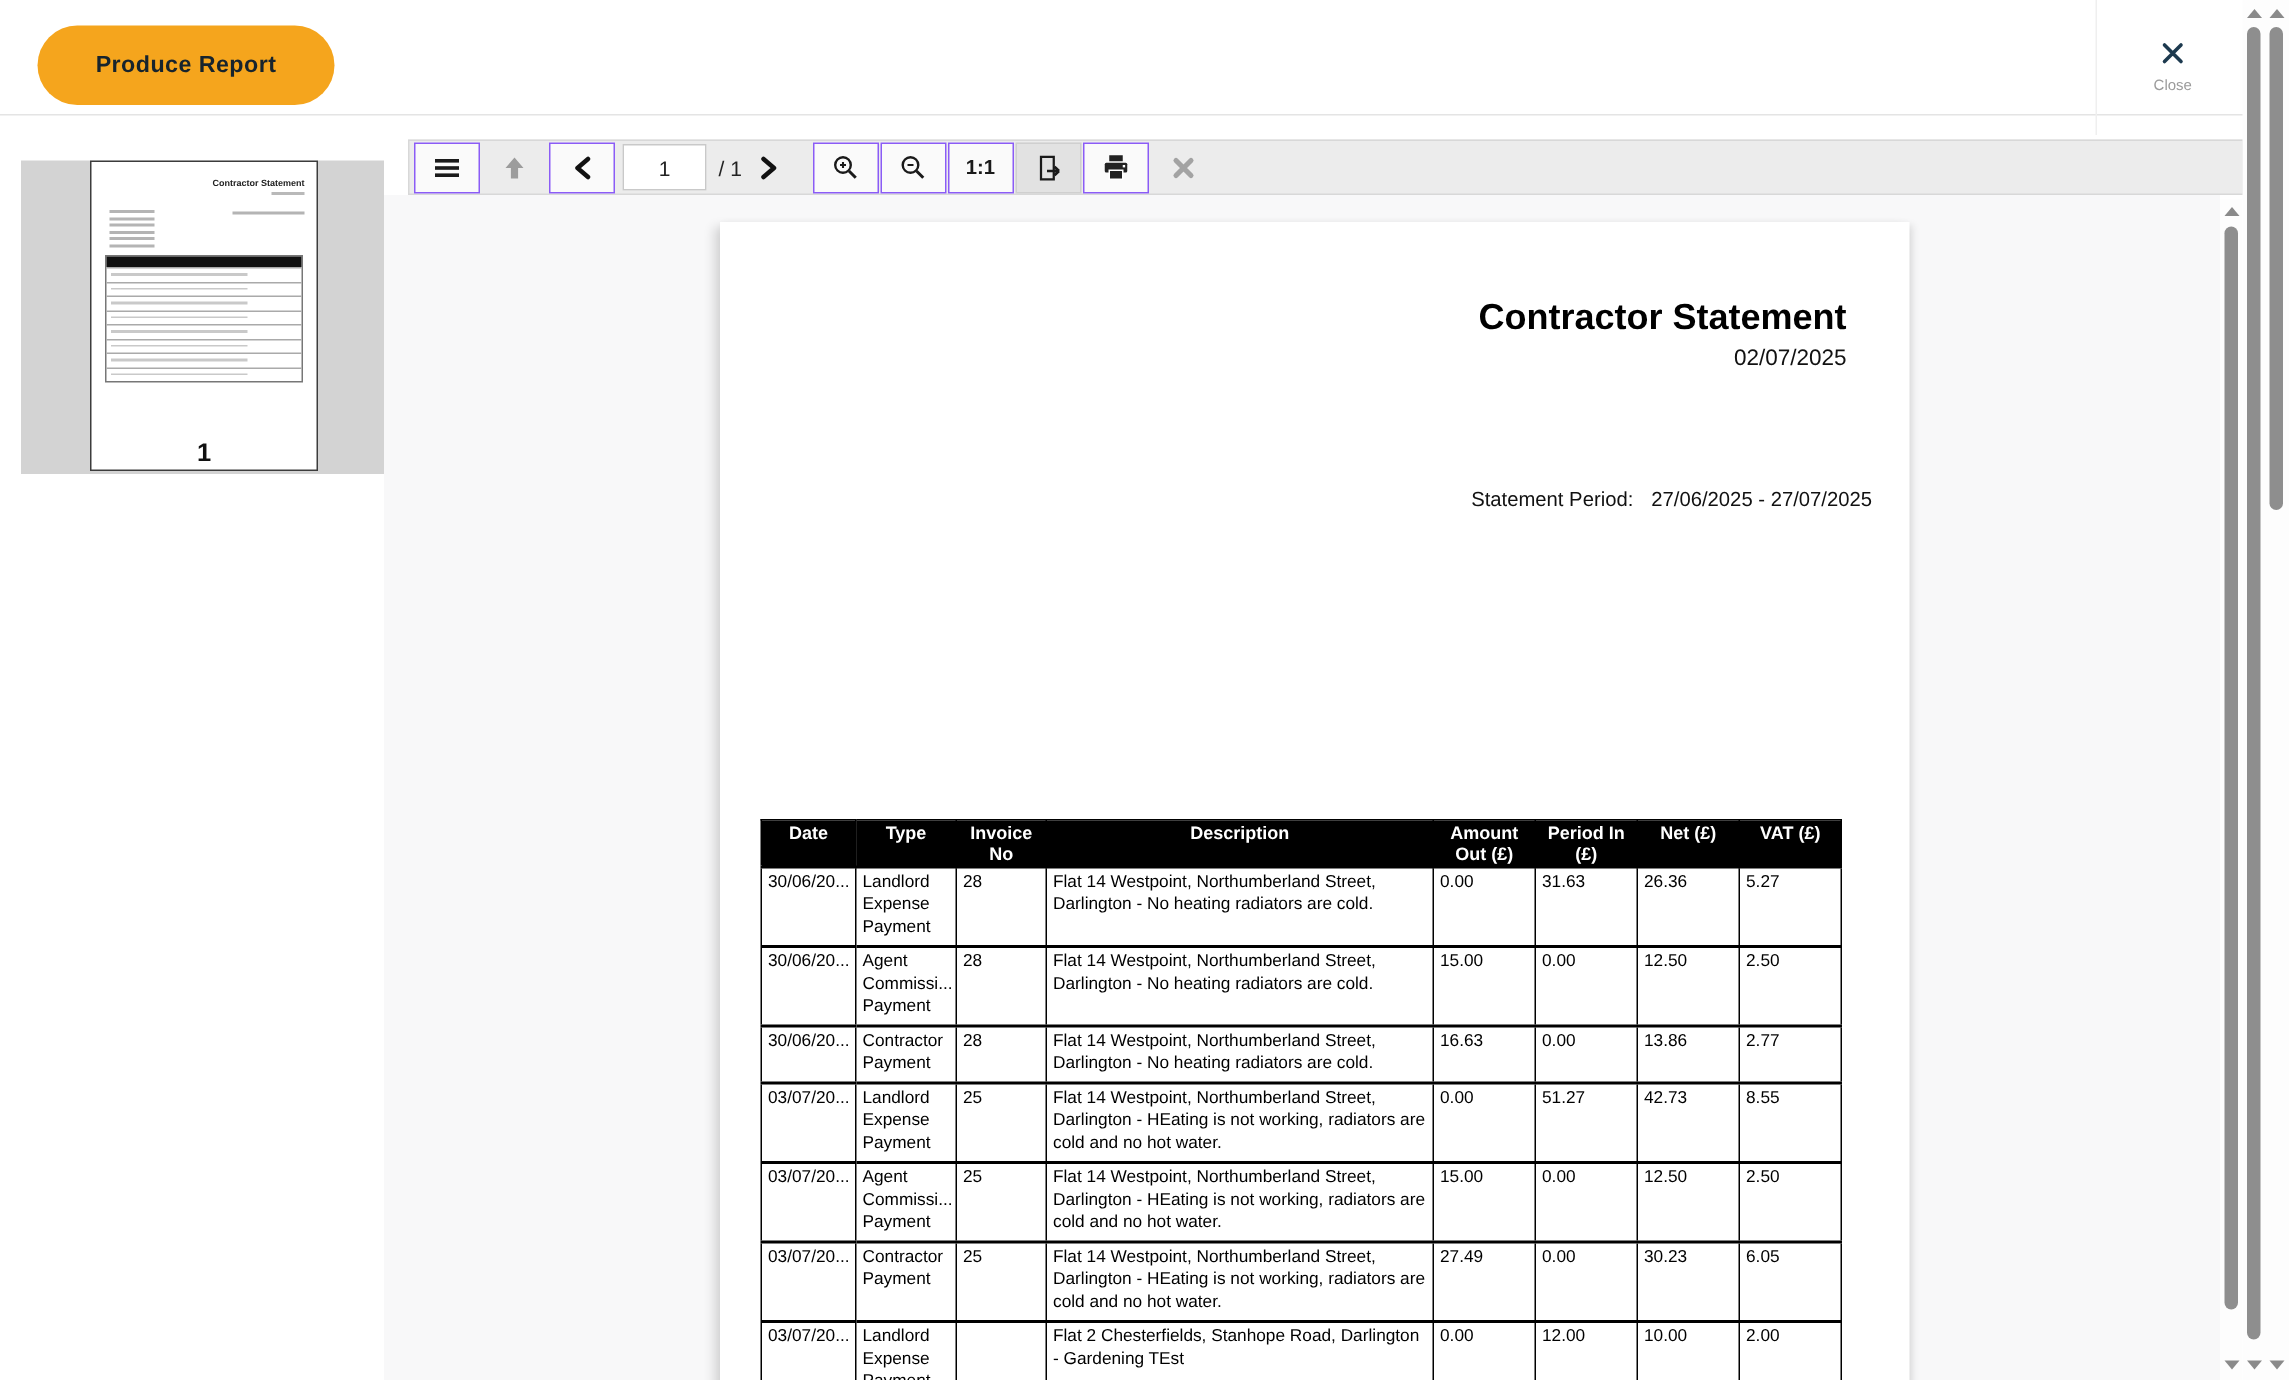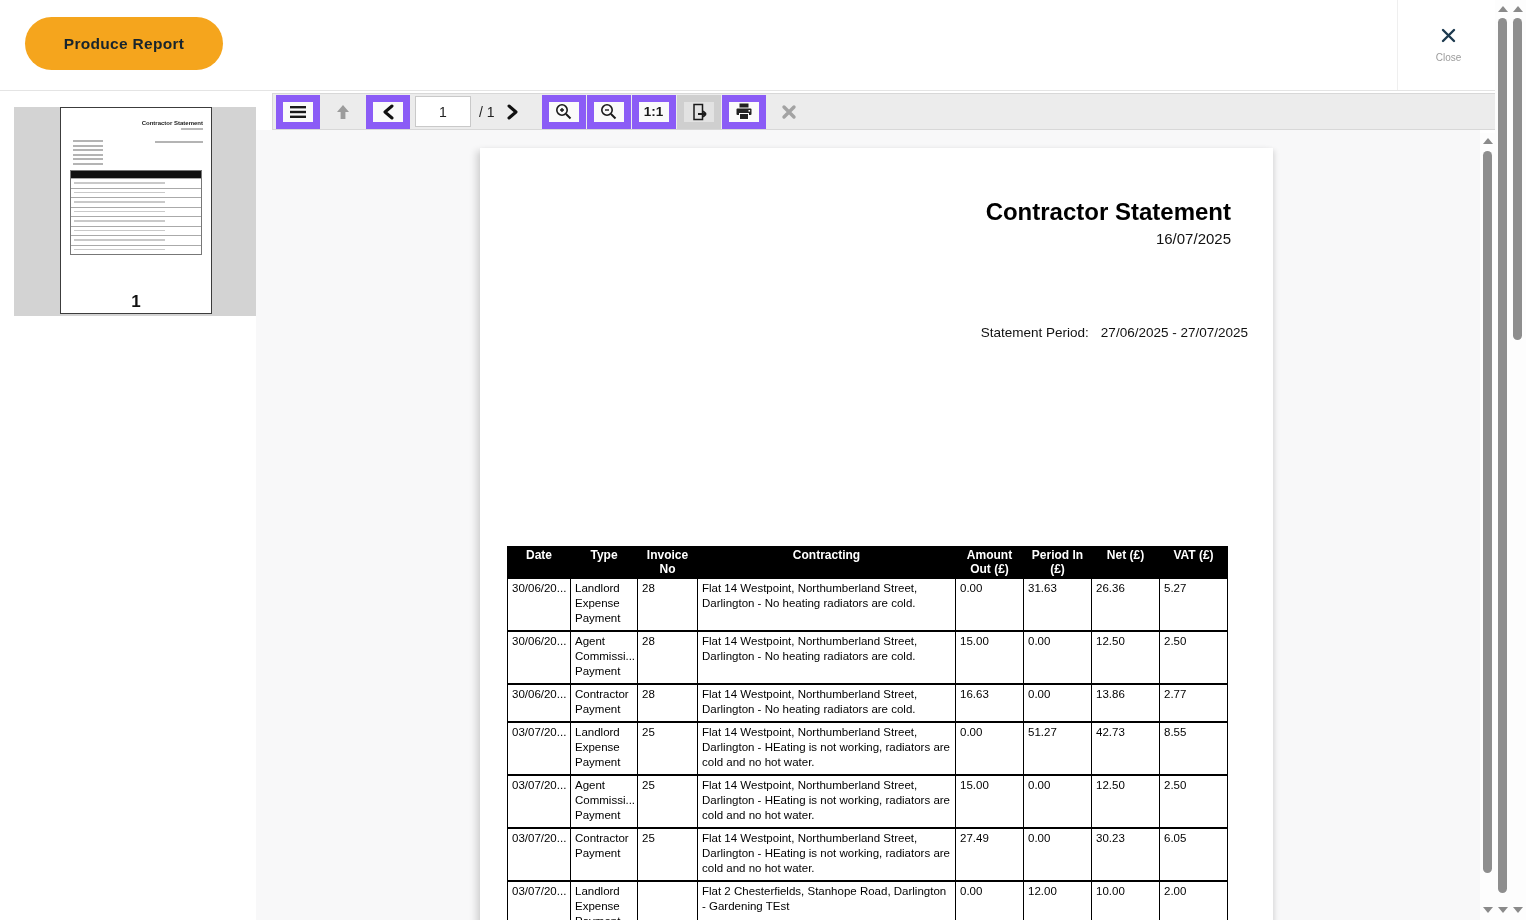--- a/index.html
+++ b/index.html
@@ -1,20 +1,20 @@
 <!DOCTYPE html>
 <html><head>
 <meta charset="utf-8">
 <style>
   * { box-sizing: border-box; margin: 0; padding: 0; }
   html,body { width:1526px; height:920px; overflow:hidden; background:#fff;
               font-family:"Liberation Sans", sans-serif; position:relative; }
 
   
-  .topbar { position:absolute; left:0; top:0; width:1526px; height:91px;
+  .topbar { position:absolute; left:0; top:0; width:1526px; height:77px;
             background:#fff; border-bottom:1px solid #e4e4e4; z-index:5; }
   .produce-btn { position:absolute; left:25px; top:17px; width:198px; height:53px;
                  border:none; border-radius:27px; background:#F5A51D;
                  color:#17242d; font-weight:bold; font-size:15.5px; letter-spacing:.3px;
                  cursor:pointer; font-family:"Liberation Sans",sans-serif; }
   .close-panel { position:absolute; left:1397px; top:0; width:102px; height:90px;
                  border-left:1px solid #efefef; display:flex; flex-direction:column;
                  align-items:center; justify-content:center; gap:8px; cursor:pointer; }
   .close-x svg { display:block; }
   .close-label { color:#9b9b9b; font-size:10px; }
@@ -35,21 +35,21 @@
   .mini-row::after { content:""; position:absolute; left:3px; top:3px; width:70%; height:1.5px;
                      background:#c9c9c9; }
   .thumb-num  { position:absolute; bottom:1px; left:0; right:0; text-align:center;
                 font-size:17px; font-weight:bold; color:#111; }
 
   
   .toolbar { position:absolute; left:272px; top:93px; width:1224px; height:37px;
              background:#ececec; border:1px solid #d8d8d8; display:flex;
              align-items:center; padding-left:3px; z-index:4; }
   .tbtn { height:34px; min-width:44px; display:flex; align-items:center; justify-content:center;
-          background:#fafafa; border:7px solid #8b5cf6; margin-right:1px; cursor:pointer; }
+          background:#fafafa; border:1px solid #8b5cf6; margin-right:1px; cursor:pointer; }
   .tbtn.flat { background:transparent; border-color:transparent; }
   .tbtn.pressed { background:#e2e2e2; border-color:#cfcfcf; }
   .tbtn svg { display:block; }
   .page-input { width:56px; height:31px; border:1px solid #c9c9c9; background:#fff;
                 text-align:center; font-size:14px; color:#222; margin:0 6px 0 4px;
                 font-family:"Liberation Sans",sans-serif; }
   .slash-label { font-size:14px; color:#222; margin:0 2px 0 2px; }
   .ratio-label { font-size:13.5px; color:#1a1a1a; font-weight:bold; }
 
   
@@ -204,41 +204,41 @@
       <svg width="16" height="16" viewBox="0 0 16 16">
         <path d="M3 3 L13 13 M13 3 L3 13" stroke="#a3a3a3" stroke-width="3.4" stroke-linecap="round"></path>
       </svg>
     </span>
   </div>
 </div>
 
 <div class="canvas">
   <div class="page">
     <div class="doc-title">Contractor Statement</div>
-    <div class="doc-date">16/07/2025</div>
+    <div class="doc-date">02/07/2025</div>
     <div class="period">
       <span class="plabel">Statement Period:</span><span>27/06/2025 - 27/07/2025</span>
     </div>
     <table class="stmt-table">
       <colgroup>
         <col style="width:63px">
           <col style="width:67px">
           <col style="width:60px">
         <col style="width:258px">
           <col style="width:68px">
           <col style="width:68px">
         <col style="width:68px">
           <col style="width:68px">
       </colgroup>
       <thead>
         <tr>
             <th>Date</th>
             <th>Type</th>
             <th>Invoice No</th>
-            <th>Contracting</th>
+            <th>Description</th>
             <th>Amount Out (£)</th>
             <th>Period In (£)</th>
             <th>Net (£)</th>
             <th>VAT (£)</th>
           </tr>
       </thead>
       <tbody>
           <tr>
             <td>30/06/20...</td>
             <td>Landlord Expense Payment</td>

